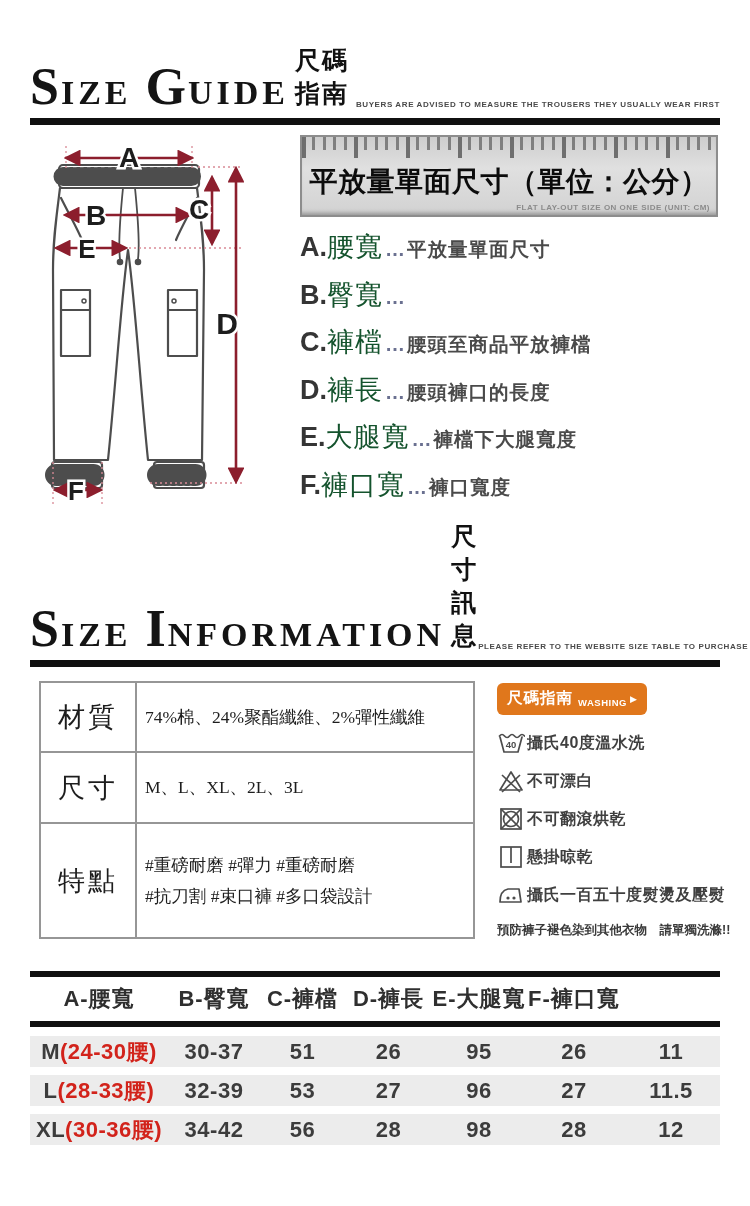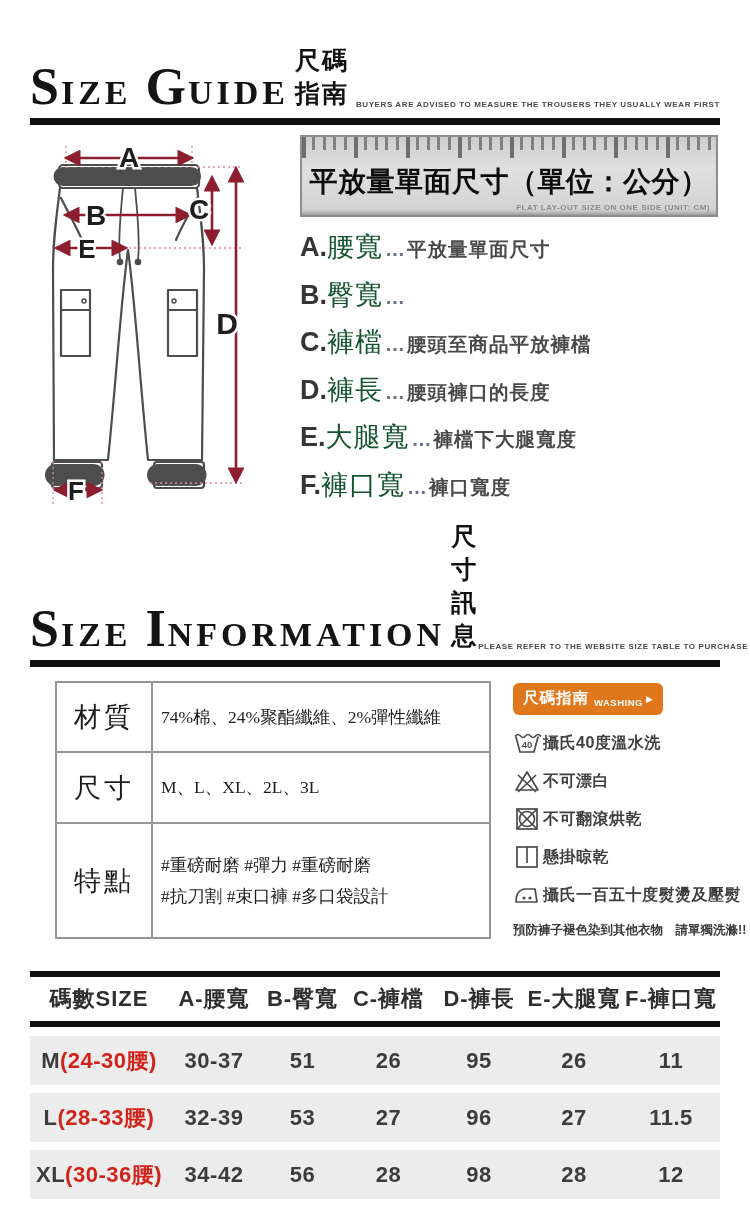--- a/index.html
+++ b/index.html
@@ -37,21 +37,21 @@
   
   .measures { margin-top:12px; list-style:none; }
   .measure-item { display:flex; align-items:baseline; height:47.5px; white-space:nowrap; }
   .m-letter { font-size:27px; font-weight:900; color:#353535; }
   .m-term { font-size:27px; font-weight:400; color:#14532d; letter-spacing:1px; }
   .m-sep { font-size:20px; font-weight:900; color:#6a7090; margin:0 2px; }
   .m-desc { font-size:19.5px; font-weight:600; color:#4a4a4a; letter-spacing:1px; }
 
   
   .info-wrap { display:flex; margin-top:14px; }
-  .spec-table { flex:0 0 436px; margin-left:25px; border-collapse:collapse; }
+  .spec-table { flex:0 0 436px; margin-left:9px; border-collapse:collapse; }
   .spec-table td { border:2px solid #969696; font-family:"Liberation Serif", serif; }
   .spec-label { width:96px; text-align:center; font-size:27px; letter-spacing:3px; color:#1d1d1d; }
   .spec-value { padding:10px 8px 10px 8px; font-size:17.5px; color:#1d1d1d; line-height:1.75; }
   .r1 td { height:50px; } .r2 td { height:53px; } .r3 td { height:86px; }
 
   .washing { flex:1; padding-left:22px; padding-top:2px; }
   .wash-badge { display:inline-flex; align-items:center; background:#e0771c; color:#fff; border-radius:6px; padding:5px 10px 6px 10px; }
   .wash-badge .b-zh { font-size:15.5px; font-weight:900; letter-spacing:1px; }
   .wash-badge .b-en { font-size:9.5px; font-weight:700; margin-left:5px; letter-spacing:0.5px;margin-top:7px; }
   .wash-badge .b-ar { font-size:9px; margin-left:3px; }
@@ -61,21 +61,21 @@
   .wash-text { margin-left:2px; font-size:16px; font-weight:700; color:#3f3f3f; letter-spacing:0.5px; white-space:nowrap; }
   .wash-note { margin-top:8px; font-size:12.5px; font-weight:700; color:#3a3a3a; white-space:nowrap; }
 
   
   .size-table { margin-top:32px; }
   .st-dline { height:5px; border-top:2px solid #101010; border-bottom:4px solid #101010; }
   .st-grid { display:grid; grid-template-columns:138px 92px 85px 87px 94px 96px 98px; align-items:center; }
   .st-head { height:44px; }
   .st-head > div { text-align:center; font-size:22px; font-weight:900; color:#2f2f2f; letter-spacing:1px; }
   .st-rows { margin-top:9px; }
-  .st-row { background:#ececec; height:49px; margin-bottom:8px; }
+  .st-row { background:#ececec; height:31px; margin-bottom:8px; }
   .st-row > div { text-align:center; font-size:22px; font-weight:800; color:#3c3c3c; letter-spacing:0.5px; }
   .st-size-cell { white-space:nowrap; }
   .st-range { color:#d2231b; }
 </style>
 </head>
 <body>
 
 <div class="page">
 
   <div class="sec-hdr">
@@ -283,21 +283,20 @@
           <span class="wash-text">攝氏一百五十度熨燙及壓熨</span>
         </li>
       </ul>
       <div class="wash-note">預防褲子褪色染到其他衣物　請單獨洗滌!!</div>
     </div>
   </div>
 
   <div class="size-table">
     <div class="st-dline"></div>
     <div class="st-grid st-head">
-      <div>碼數SIZE</div>
       <div>A-腰寬</div>
       <div>B-臀寬</div>
       <div>C-褲檔</div>
       <div>D-褲長</div>
       <div>E-大腿寬</div>
       <div>F-褲口寬</div>
     </div>
     <div class="st-dline"></div>
 
     <div class="st-rows">

